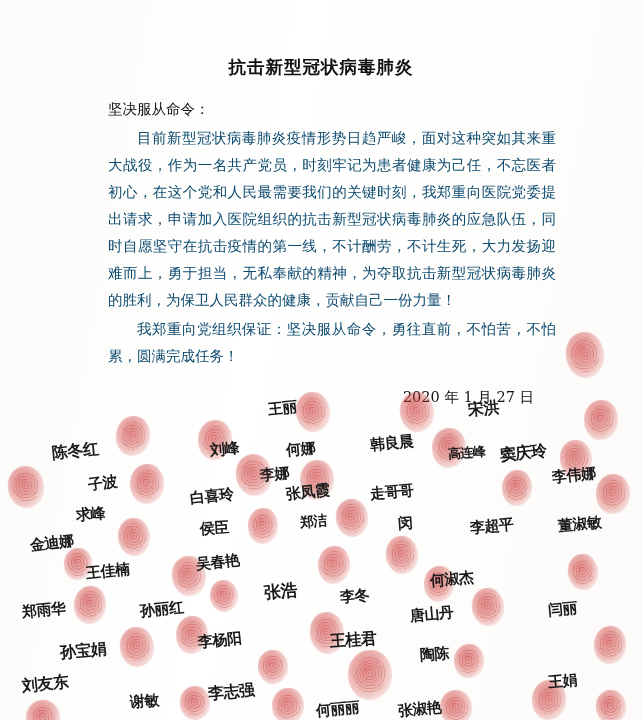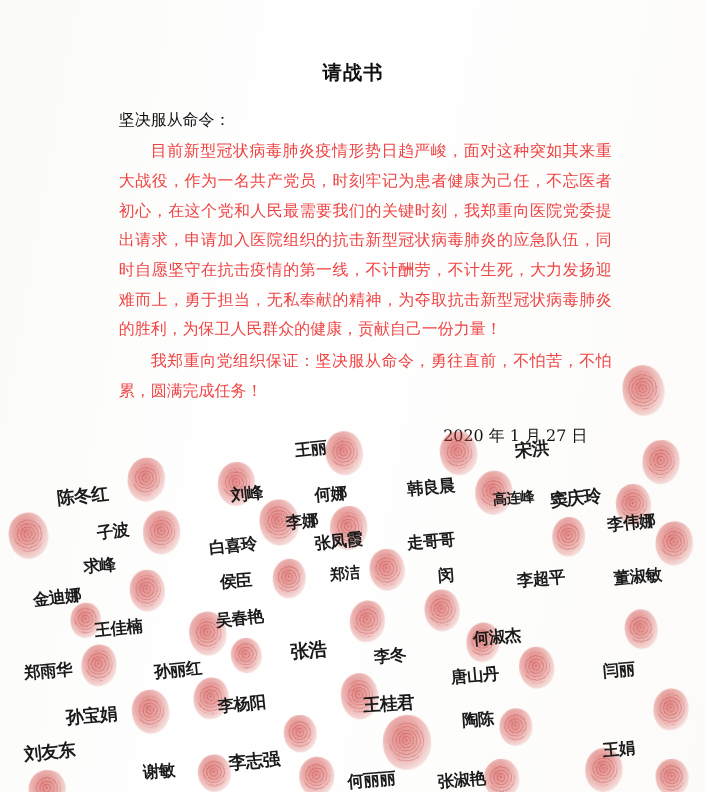--- a/index.html
+++ b/index.html
@@ -54,21 +54,21 @@
     color: #111;
   }
   .para {
     margin-top: 6px;
     padding: 0 86px 0 108px;
     font-family: "DejaVu Serif", serif;
     font-size: 14.5px;
     line-height: 27px;
     text-align: justify;
     text-indent: 2em;
-    color: #ef4444;
+    color: #0c4a6e;
   }
   .para.second {
     margin-top: 2px;
   }
   .sign-block {
     margin-top: 14px;
     padding-right: 108px;
     text-align: right;
     font-family: "DejaVu Serif", serif;
     font-size: 14.5px;
@@ -114,21 +114,21 @@
   }
 </style>
 </head>
 <body>
 
 <div class="page">
   <div class="paper-tint"></div>
 
   <div class="doc-body">
     <div class="title-block">
-      <div class="title-line">请战书</div>
+      <div class="title-line">抗击新型冠状病毒肺炎</div>
     </div>
 
     <div class="salutation">坚决服从命令：</div>
 
     <div class="para">目前新型冠状病毒肺炎疫情形势日趋严峻，面对这种突如其来重大战役，作为一名共产党员，时刻牢记为患者健康为己任，不忘医者初心，在这个党和人民最需要我们的关键时刻，我郑重向医院党委提出请求，申请加入医院组织的抗击新型冠状病毒肺炎的应急队伍，同时自愿坚守在抗击疫情的第一线，不计酬劳，不计生死，大力发扬迎难而上，勇于担当，无私奉献的精神，为夺取抗击新型冠状病毒肺炎的胜利，为保卫人民群众的健康，贡献自己一份力量！</div>
     <div class="para second">我郑重向党组织保证：坚决服从命令，勇往直前，不怕苦，不怕累，圆满完成任务！</div>
 
     <div class="sign-block">
       <div>2020 年 1 月 27 日</div>
     </div>

